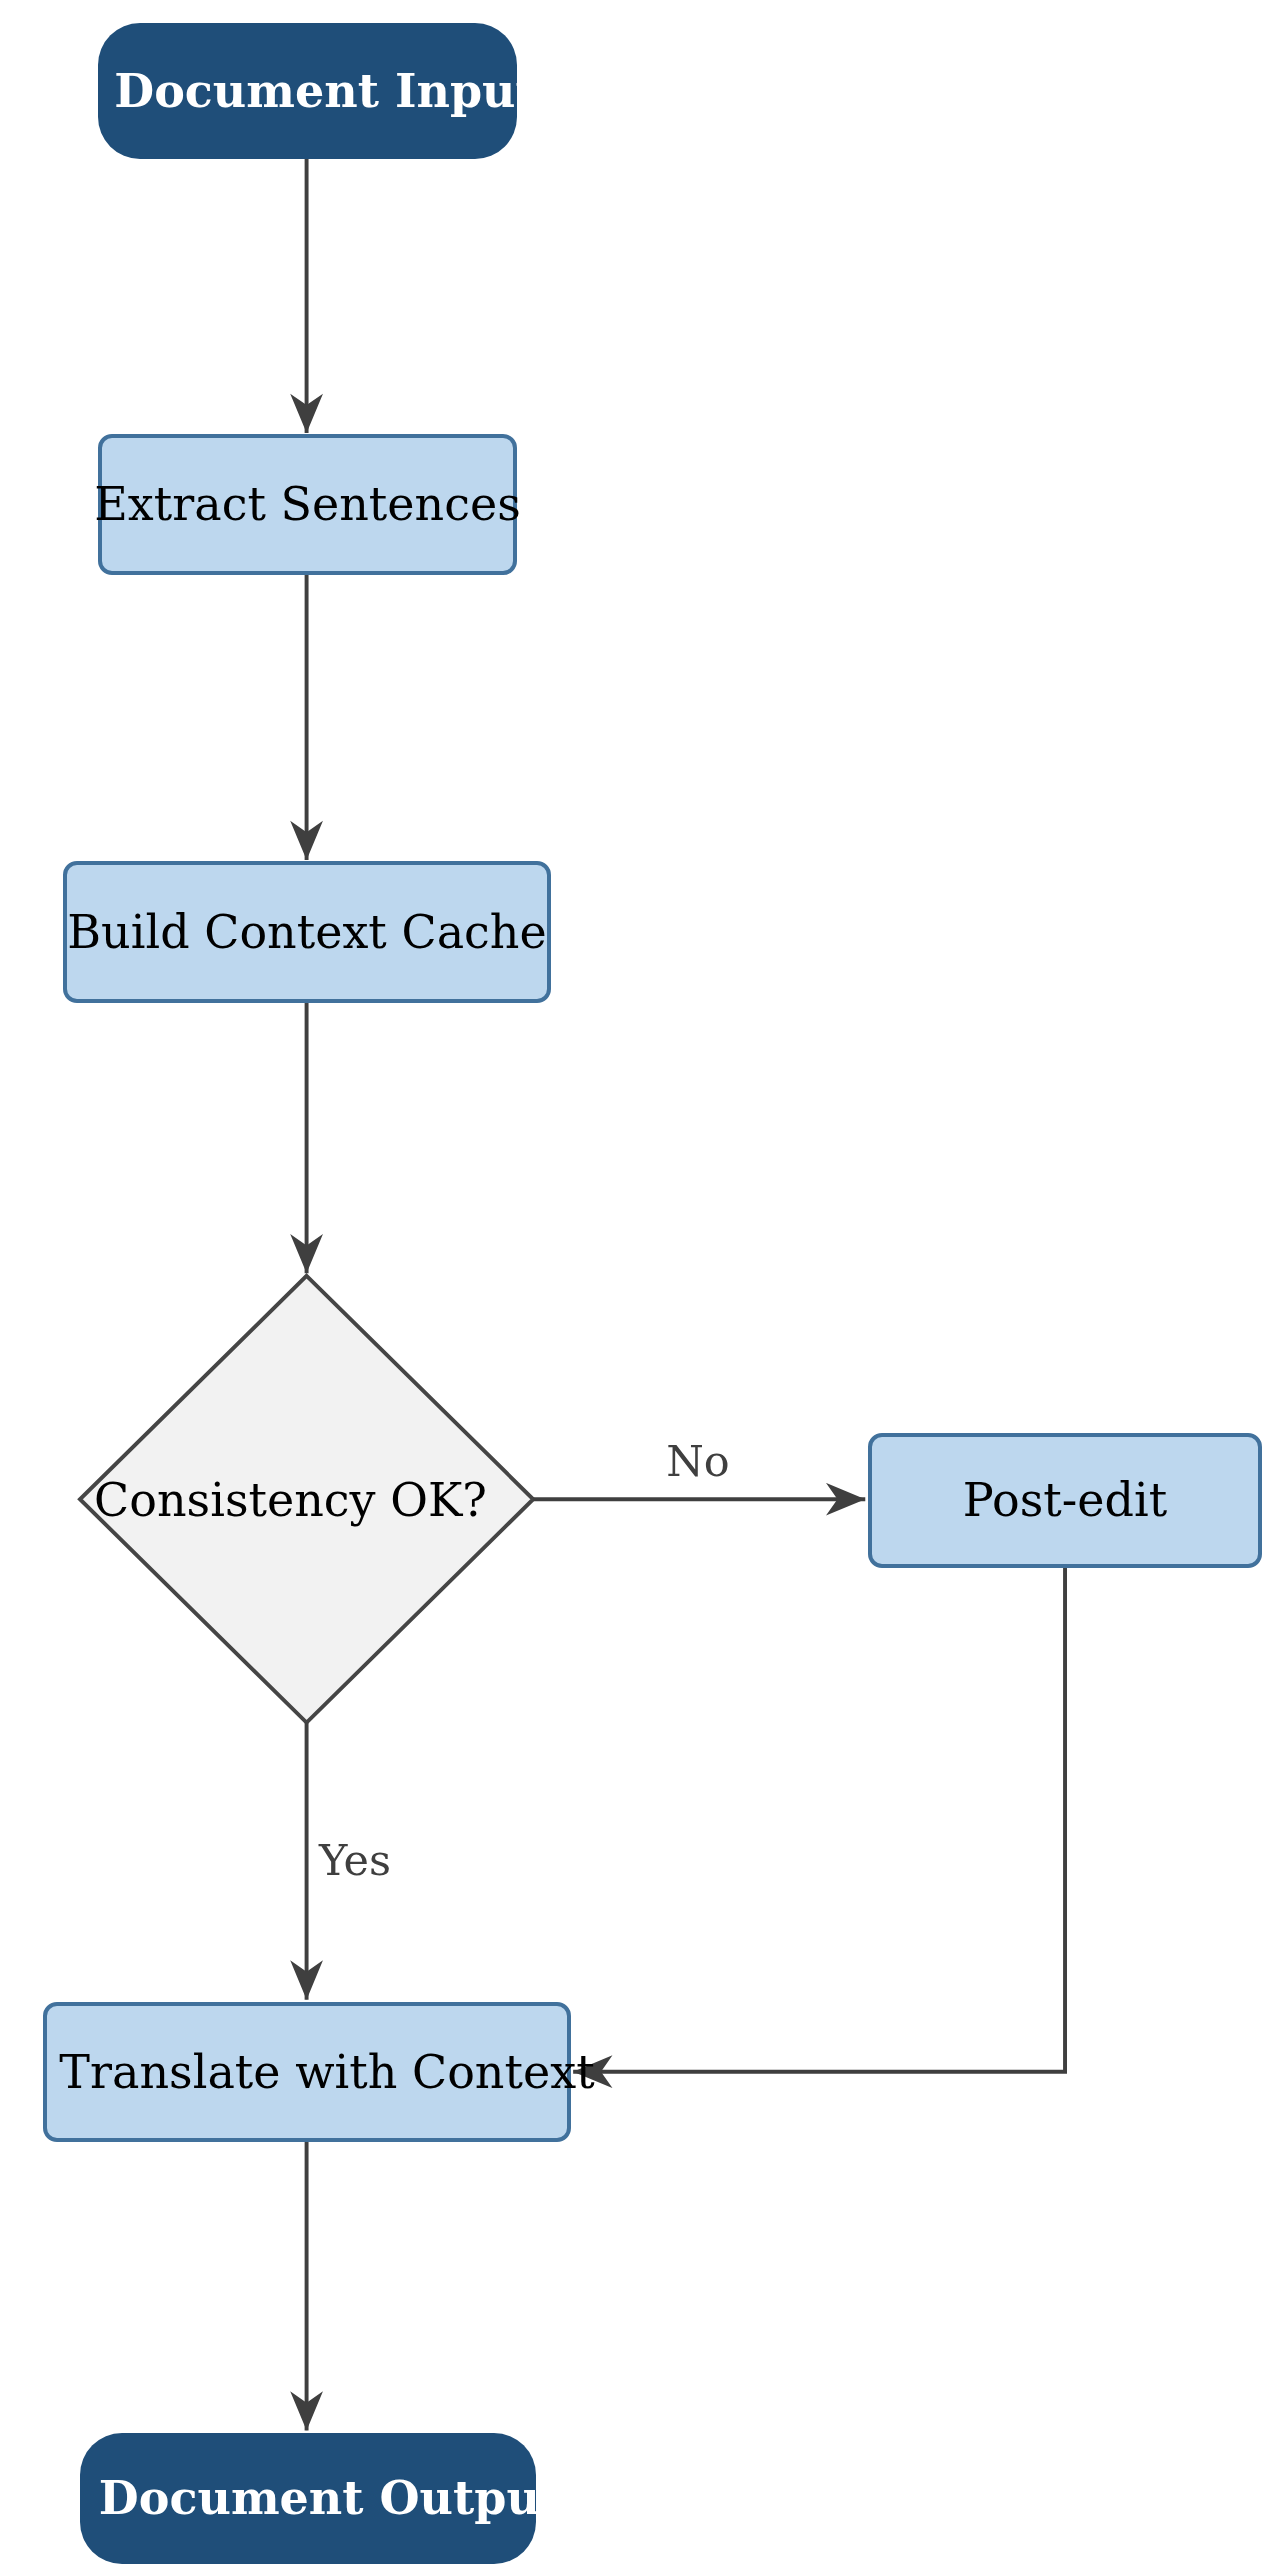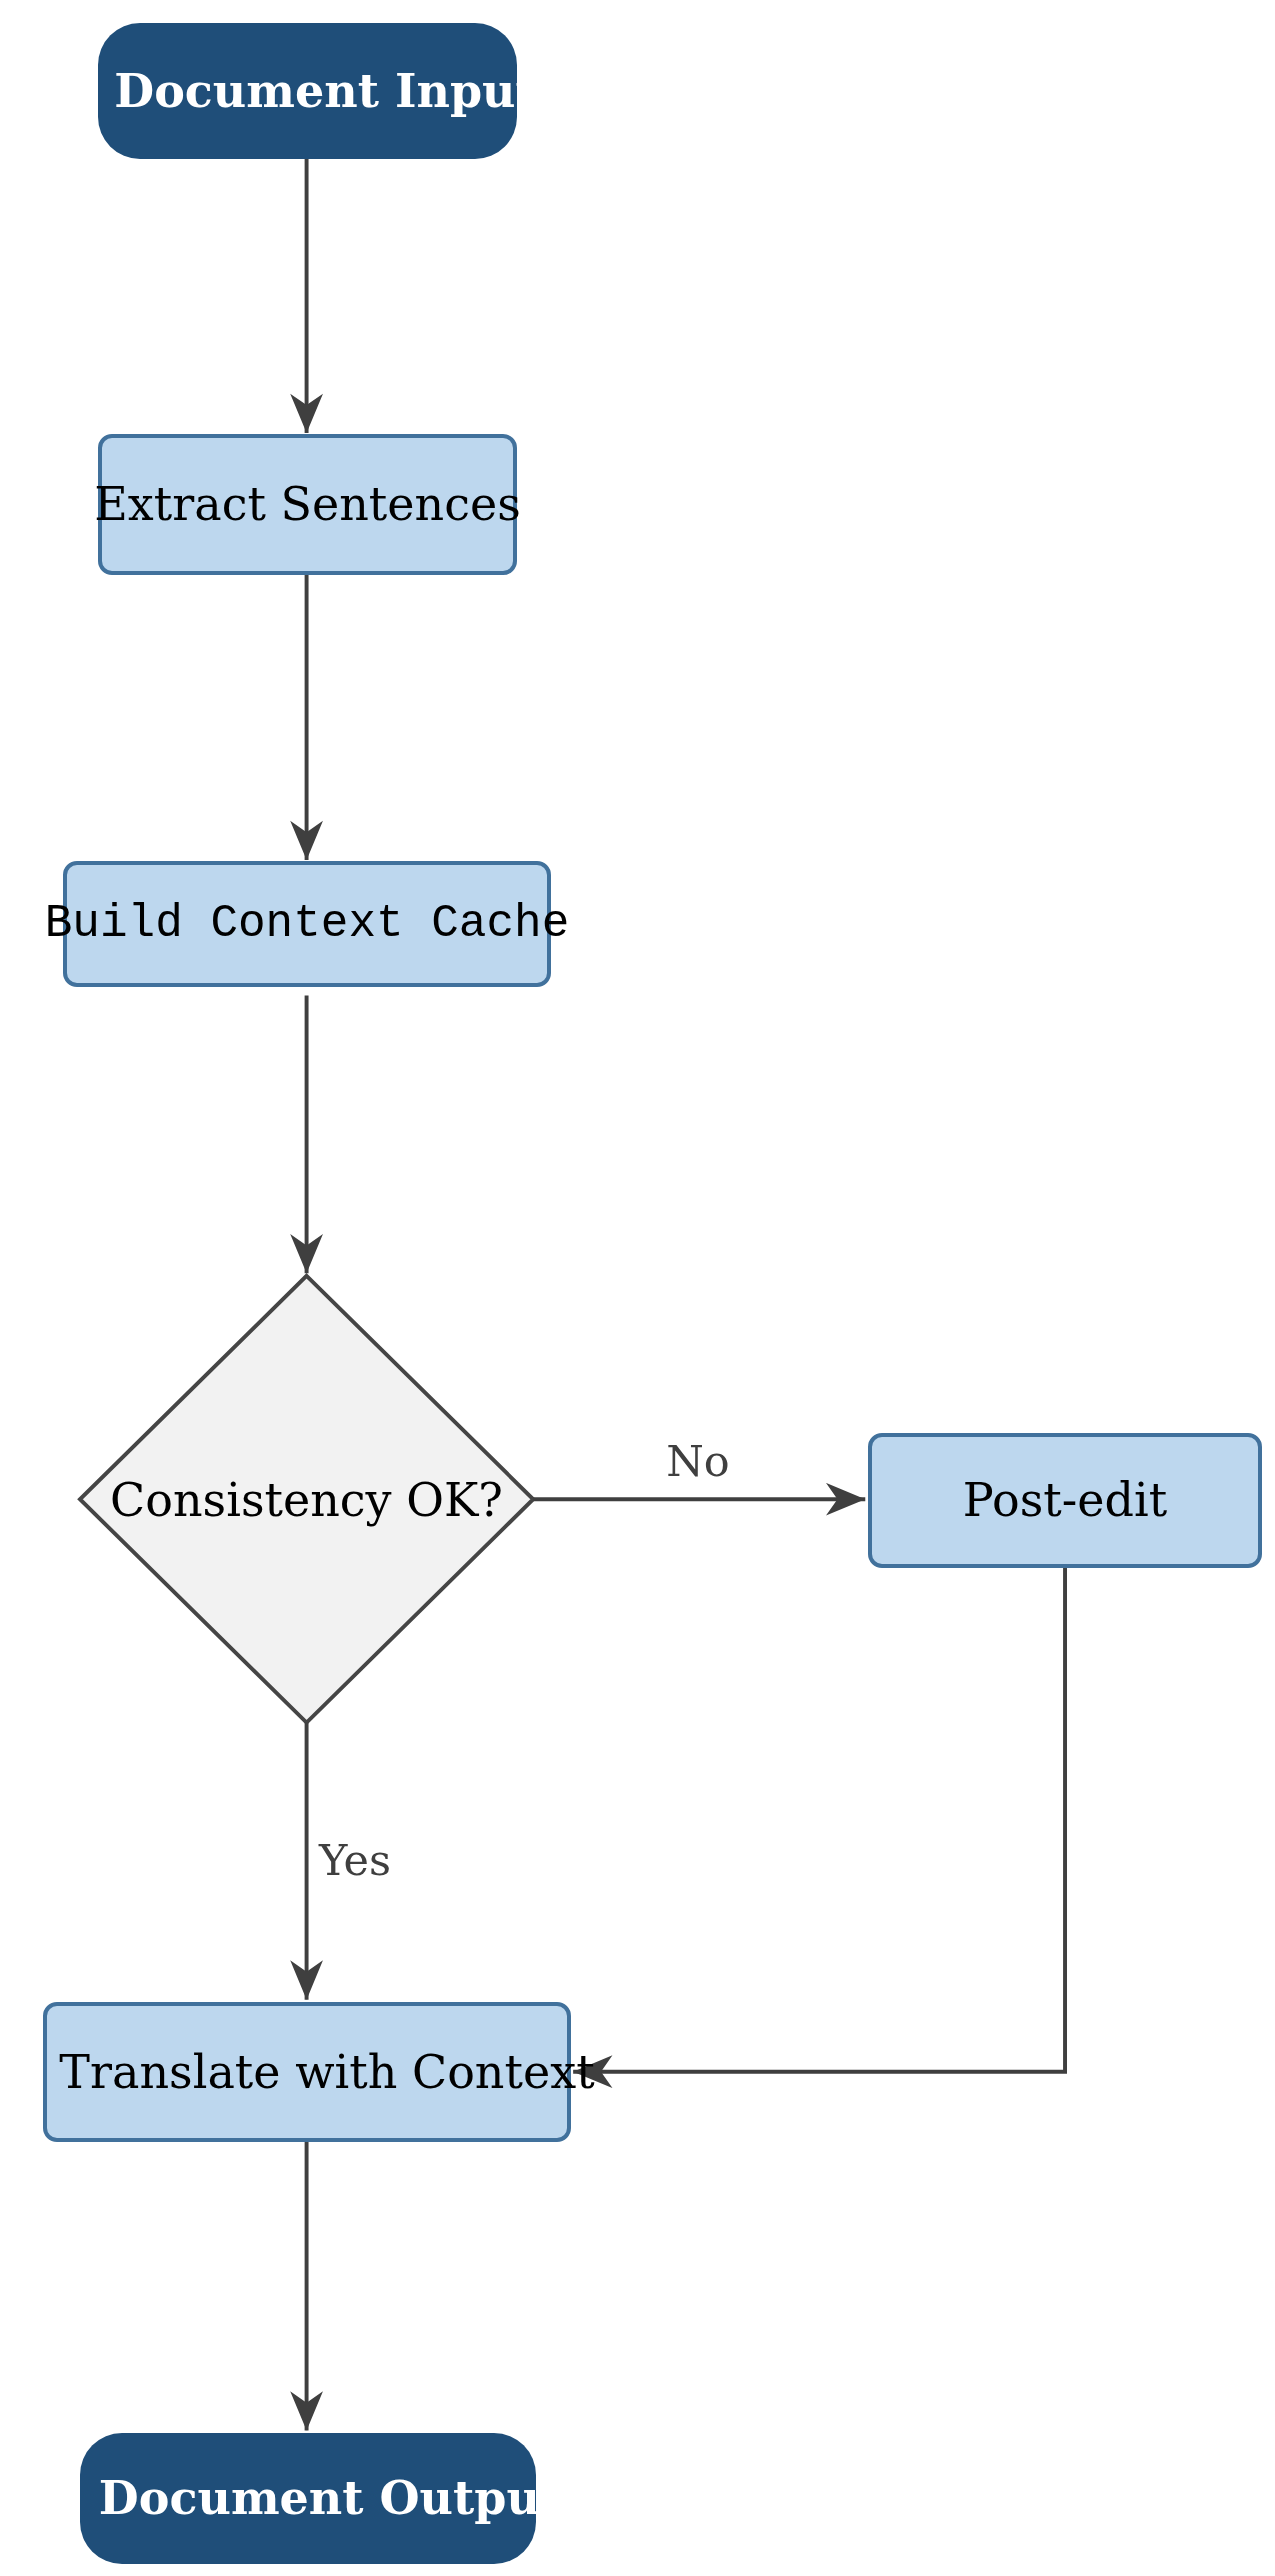--- a/index.html
+++ b/index.html
@@ -83,23 +83,23 @@
 
     <polyline points="1626,2394 1626,3163 875,3163" fill="none" stroke="#3F3F3F" stroke-width="6" marker-end="url(#arrow)"></polyline>
 
     <line x1="468" y1="3270" x2="468" y2="3711" stroke="#3F3F3F" stroke-width="6" marker-end="url(#arrow)"></line>
   </svg>
 
   <div class="node terminal" style="left:98px;top:23px;width:419px;height:136px;padding-left:36px;">Document Input</div>
 
   <div class="node process" style="left:98px;top:434px;width:419px;height:141px;">Extract Sentences</div>
 
-  <div class="node process" style="left:63px;top:861px;width:488px;height:126px;font-family:Liberation Mono, monospace;">Build Context Cache</div>
+  <div class="node process" style="left:63px;top:861px;width:488px;height:142px;">Build Context Cache</div>
 
-  <div class="diamond-label" style="left:80px;top:1434px;width:453px;height:131px;">Consistency OK?</div>
+  <div class="diamond-label" style="left:64px;top:1434px;width:453px;height:131px;">Consistency OK?</div>
 
   <div class="node process" style="left:868px;top:1433px;width:394px;height:135px;">Post-edit</div>
 
   <div class="node process" style="left:43px;top:2002px;width:528px;height:140px;padding-left:40px;">Translate with Context</div>
 
   <div class="node terminal" style="left:80px;top:2433px;width:456px;height:131px;padding-left:44px;">Document Output</div>
 
   <div class="edge-label" style="left:698px;top:1461px;">No</div>
 
   <div class="edge-label" style="left:355px;top:1860px;">Yes</div>

